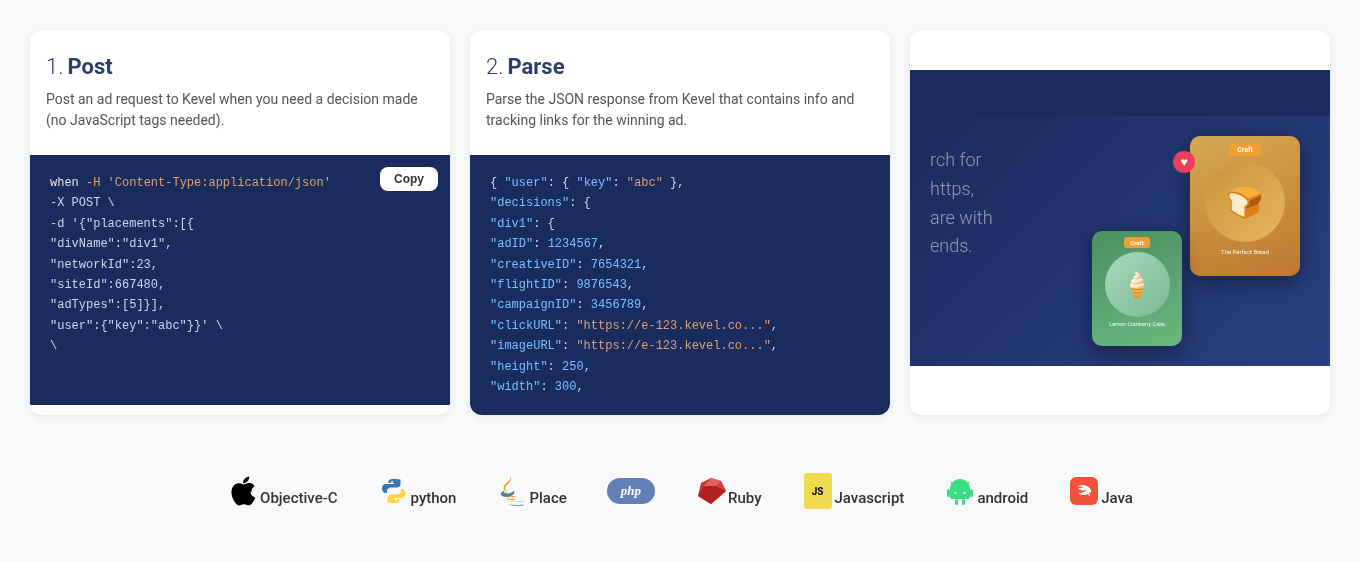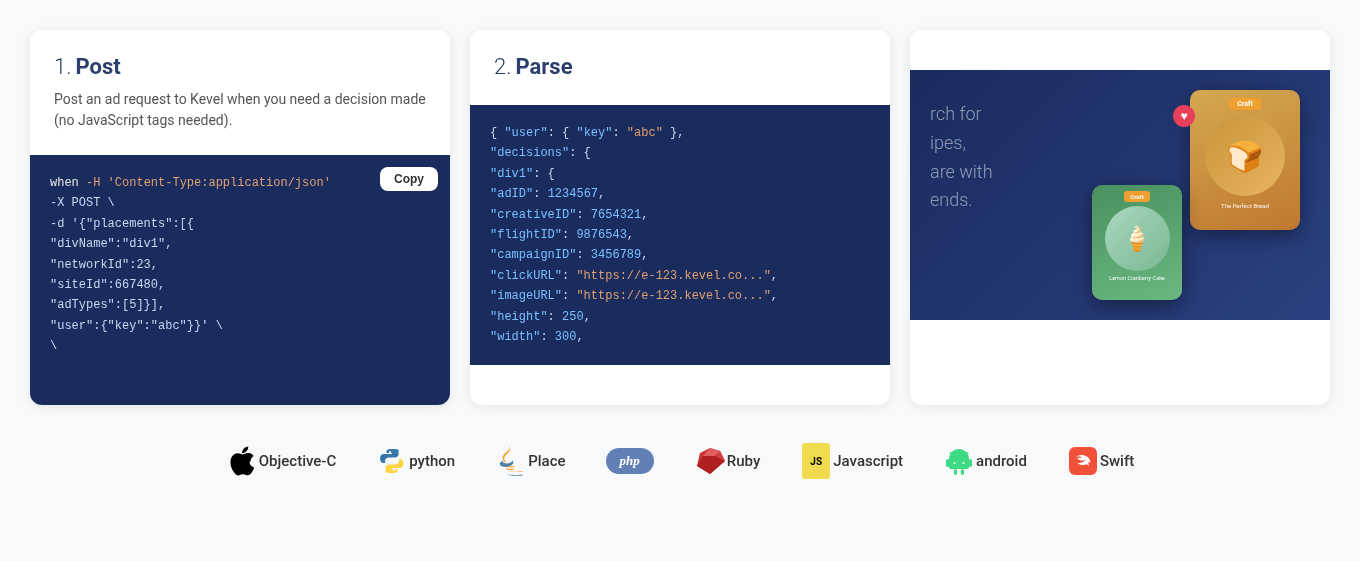--- a/index.html
+++ b/index.html
@@ -23,21 +23,21 @@
 
     .card {
       flex: 1;
       background: #fff;
       border-radius: 12px;
       overflow: hidden;
       box-shadow: 0 2px 12px rgba(0,0,0,0.08);
     }
 
     .card-header {
-      padding: 24px 24px 16px;
+      padding: 24px 16px 16px;
     }
 
     .card-title {
       font-size: 22px;
       color: #2c3e6b;
       margin-bottom: 10px;
     }
 
     .card-title span.num {
       font-weight: 300;
@@ -103,23 +103,24 @@
       align-items: center;
       justify-content: center;
       gap: 40px;
       width: 100%;
       max-width: 1300px;
       flex-wrap: wrap;
     }
 
     .sdk-item {
       display: flex;
-      align-items: center;
+      align-items: flex-end;
       gap: 1px;
       cursor: pointer;
+      margin-top: 20px;
     }
 
     .sdk-icon {
       width: 32px;
       height: 32px;
       display: flex;
       align-items: center;
       justify-content: center;
       font-size: 22px;
     }
@@ -156,20 +157,21 @@
         <div><span class="code-plain">   \</span></div>
       </div>
     </div>
   </div>
 
   <div class="card">
     <div class="card-header">
       <div class="card-title">
         <span class="num">2.</span><span class="bold">Parse</span>
       </div>
+      <div class="card-desc">Parse the JSON response from Kevel that contains info and tracking links for the winning ad.</div>
     </div>
     <div class="card-code">
       <div>
         <div><span class="code-plain">{ </span><span class="code-key">"user"</span><span class="code-plain">: { </span><span class="code-key">"key"</span><span class="code-plain">: </span><span class="code-string">"abc"</span><span class="code-plain"> },</span></div>
         <div><span class="code-plain">  </span><span class="code-key">"decisions"</span><span class="code-plain">: {</span></div>
         <div><span class="code-plain">    </span><span class="code-key">"div1"</span><span class="code-plain">: {</span></div>
         <div><span class="code-plain">      </span><span class="code-key">"adID"</span><span class="code-plain">: </span><span class="code-number">1234567</span><span class="code-plain">,</span></div>
         <div><span class="code-plain">      </span><span class="code-key">"creativeID"</span><span class="code-plain">: </span><span class="code-number">7654321</span><span class="code-plain">,</span></div>
         <div><span class="code-plain">      </span><span class="code-key">"flightID"</span><span class="code-plain">: </span><span class="code-number">9876543</span><span class="code-plain">,</span></div>
         <div><span class="code-plain">      </span><span class="code-key">"campaignID"</span><span class="code-plain">: </span><span class="code-number">3456789</span><span class="code-plain">,</span></div>
@@ -179,25 +181,25 @@
         <div><span class="code-plain">      </span><span class="code-key">"width"</span><span class="code-plain">: </span><span class="code-number">300</span><span class="code-plain">,</span></div>
       </div>
     </div>
   </div>
 
   <div class="card">
     <div class="card-header">
     </div>
     <div class="card-image">
 
-      <div style="width:100%;height:250px;background:linear-gradient(135deg,#1a2b5e,#2a4080);position:relative;overflow:hidden;">
+      <div style="width:100%;height:250px;background:linear-gradient(135deg,#1a2b5e,#2a4080);position:relative;overflow:hidden;margin-top:46px;">
 
         <div style="position:absolute;left:20px;top:30px;color:rgba(255,255,255,0.5);font-size:18px;font-weight:300;line-height:1.6;">
           <div>rch for</div>
-          <div>ipes,</div>
+          <div>https,</div>
           <div>are with</div>
           <div>ends.</div>
         </div>
 
         <div style="position:absolute;right:30px;top:20px;width:110px;height:140px;background:linear-gradient(160deg,#d4a850,#c07830);border-radius:10px;overflow:hidden;box-shadow:0 6px 20px rgba(0,0,0,0.4);display:flex;flex-direction:column;align-items:center;padding:8px;">
           <div style="background:#f0a030;color:#fff;font-size:7px;padding:2px 8px;border-radius:3px;font-weight:bold;margin-bottom:6px;">Craft</div>
           <div style="width:80px;height:80px;background:linear-gradient(135deg,#c8943a,#e8b460);border-radius:50%;display:flex;align-items:center;justify-content:center;">
             <span style="font-size:30px;">🍞</span>
           </div>
           <div style="font-size:6px;color:rgba(255,255,255,0.9);margin-top:6px;text-align:center;">The Perfect Bread</div>
@@ -297,16 +299,16 @@
   </div>
 
   <div class="sdk-item">
     <div class="sdk-icon">
       <div style="background:#f05138;color:#fff;width:28px;height:28px;border-radius:6px;display:flex;align-items:center;justify-content:center;font-size:16px;">
         <svg width="18" height="18" viewBox="0 0 18 18" fill="white">
           <path d="M16 10.5c.1-.3.2-.6.2-.9 0-3.1-3.2-5.8-7.2-6.6C6.4 2.6 3.8 3.4 2 5.2c.4-.2.9-.4 1.4-.5 2-.4 4.1.2 5.8 1.5C7 5.5 4.9 5.6 3 6.8c3.2 2 6.5 2.4 8.9.6-1 1.5-2.8 2.8-5.1 3.3-1.2.3-2.5.3-3.6 0 1.1 1.2 2.8 2 4.8 2.3 1.7.2 3.4-.1 4.7-.9l2.3 2.1-1-3.7z"></path>
         </svg>
       </div>
     </div>
-    <span class="sdk-label">Swift</span>
+    <span class="sdk-label">Java</span>
   </div>
 
 </div>
 
 </body></html>

